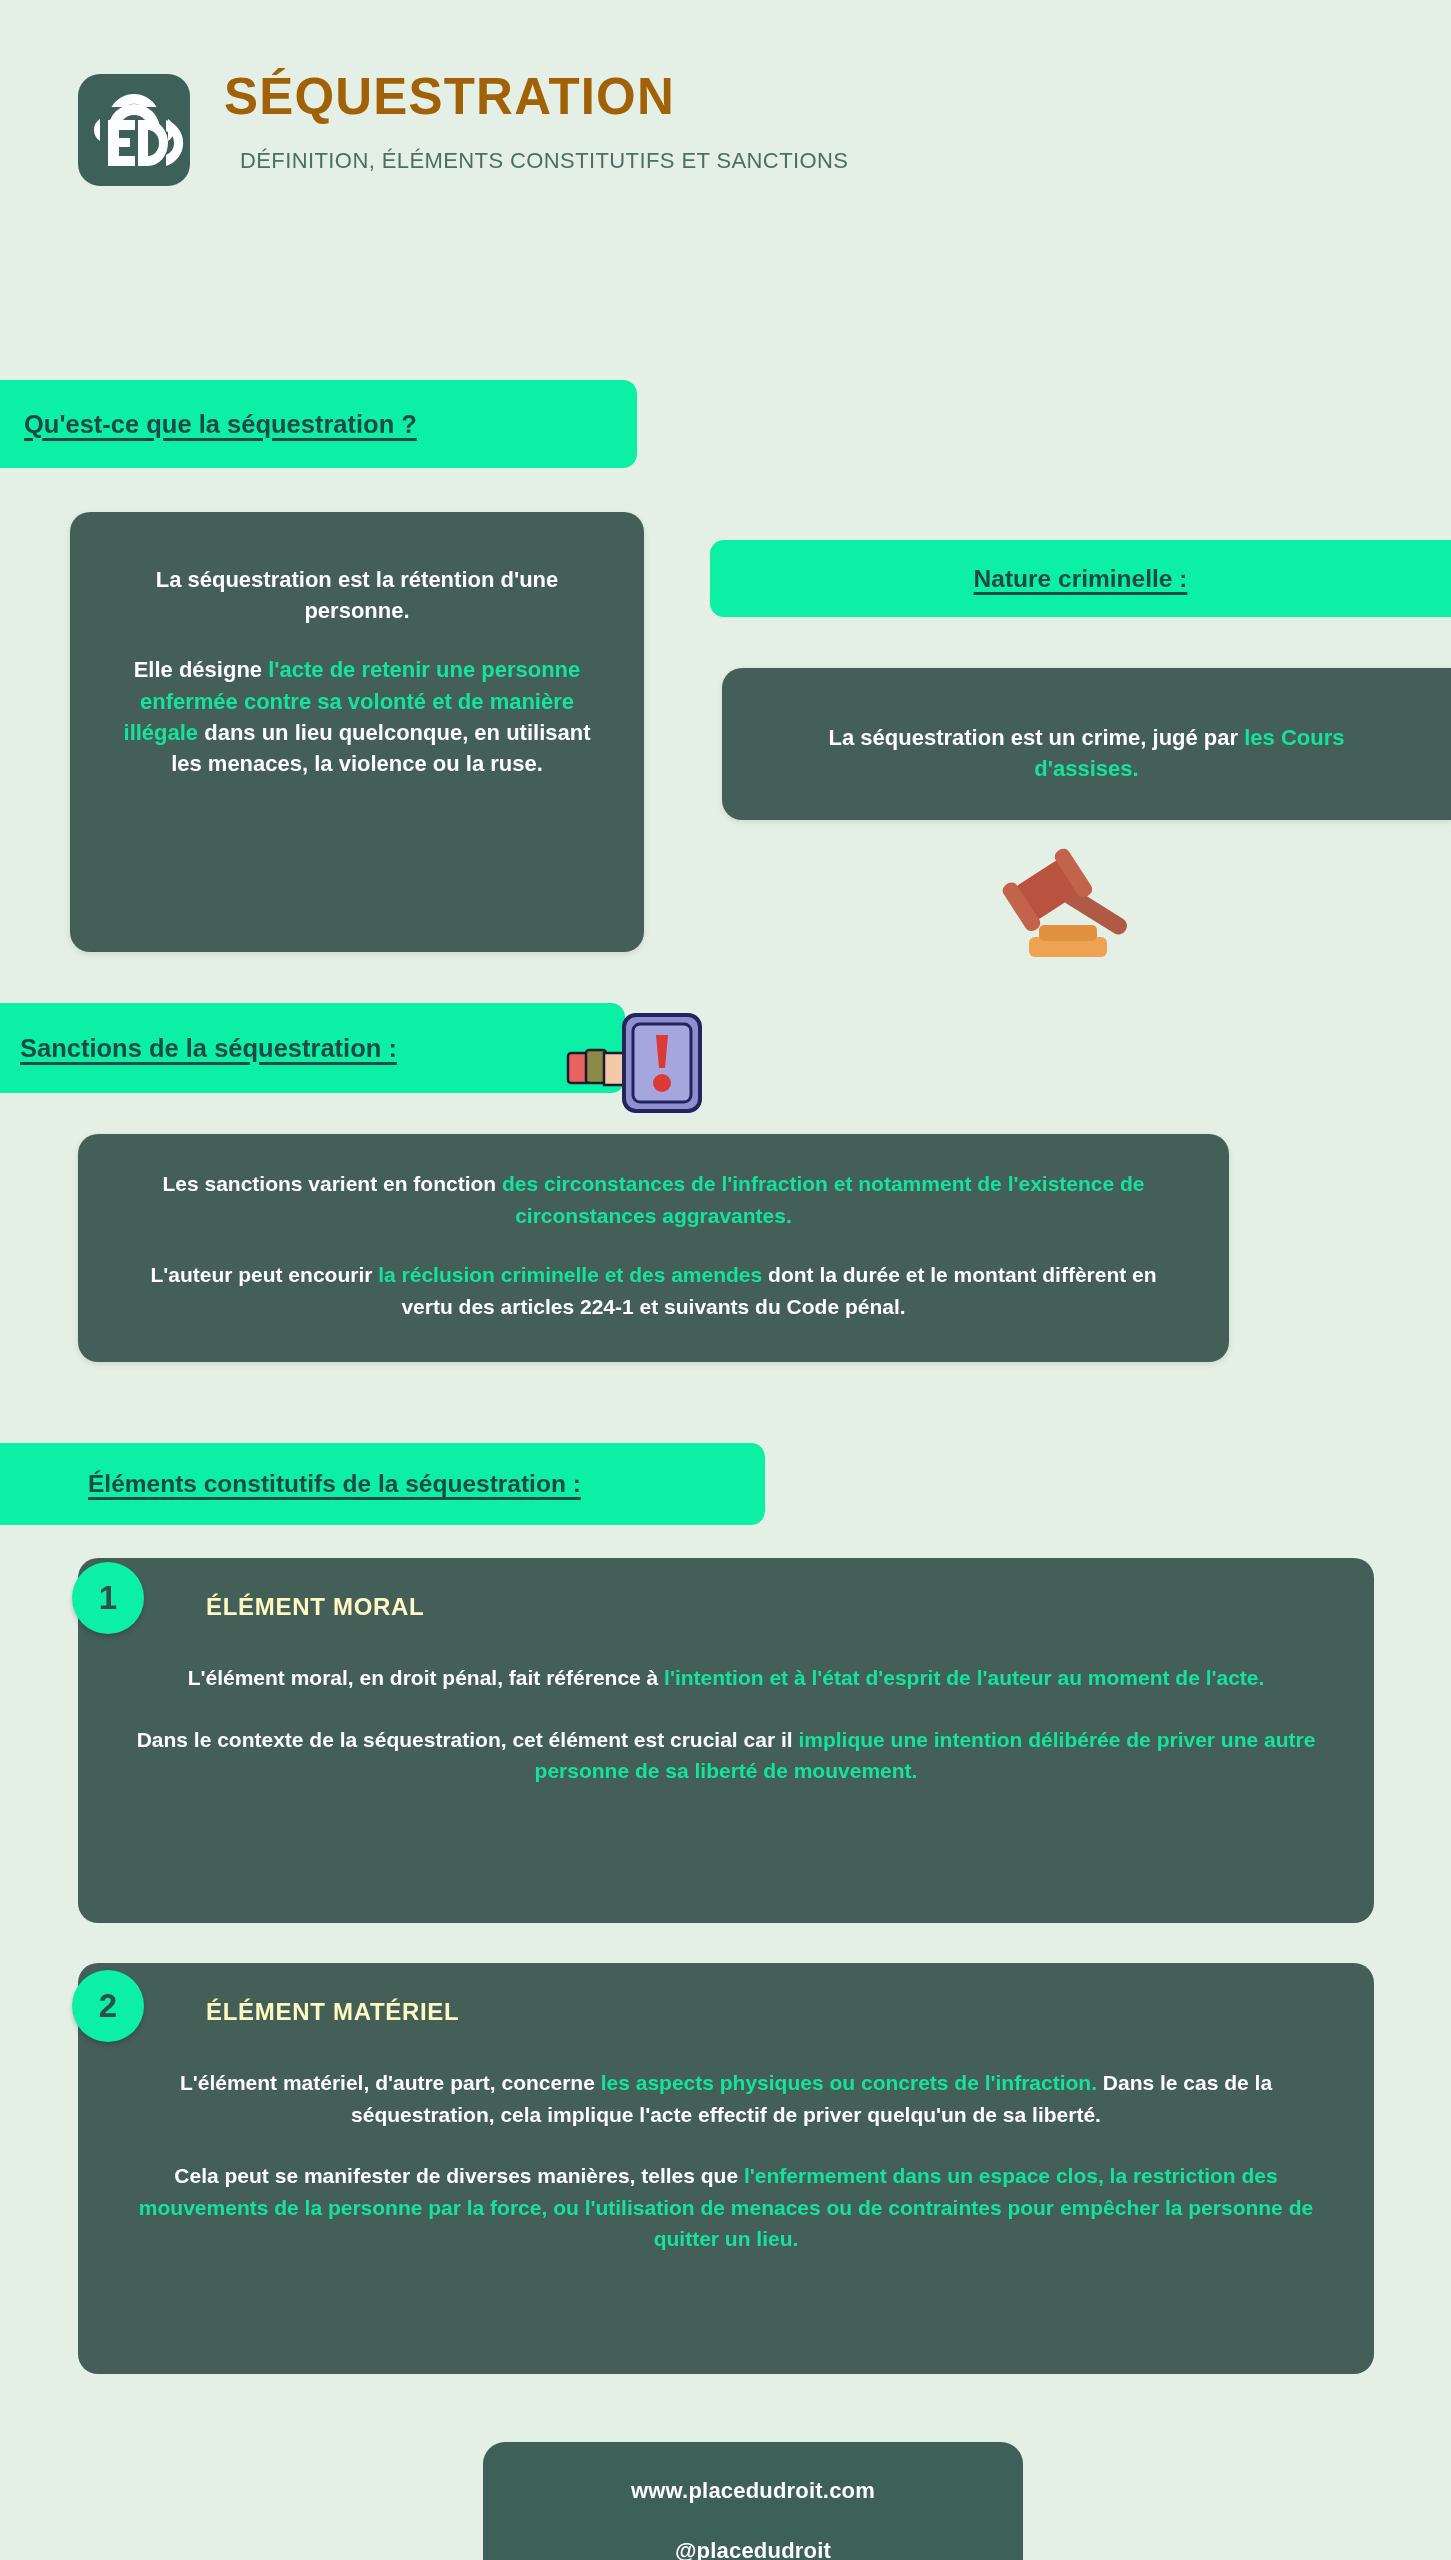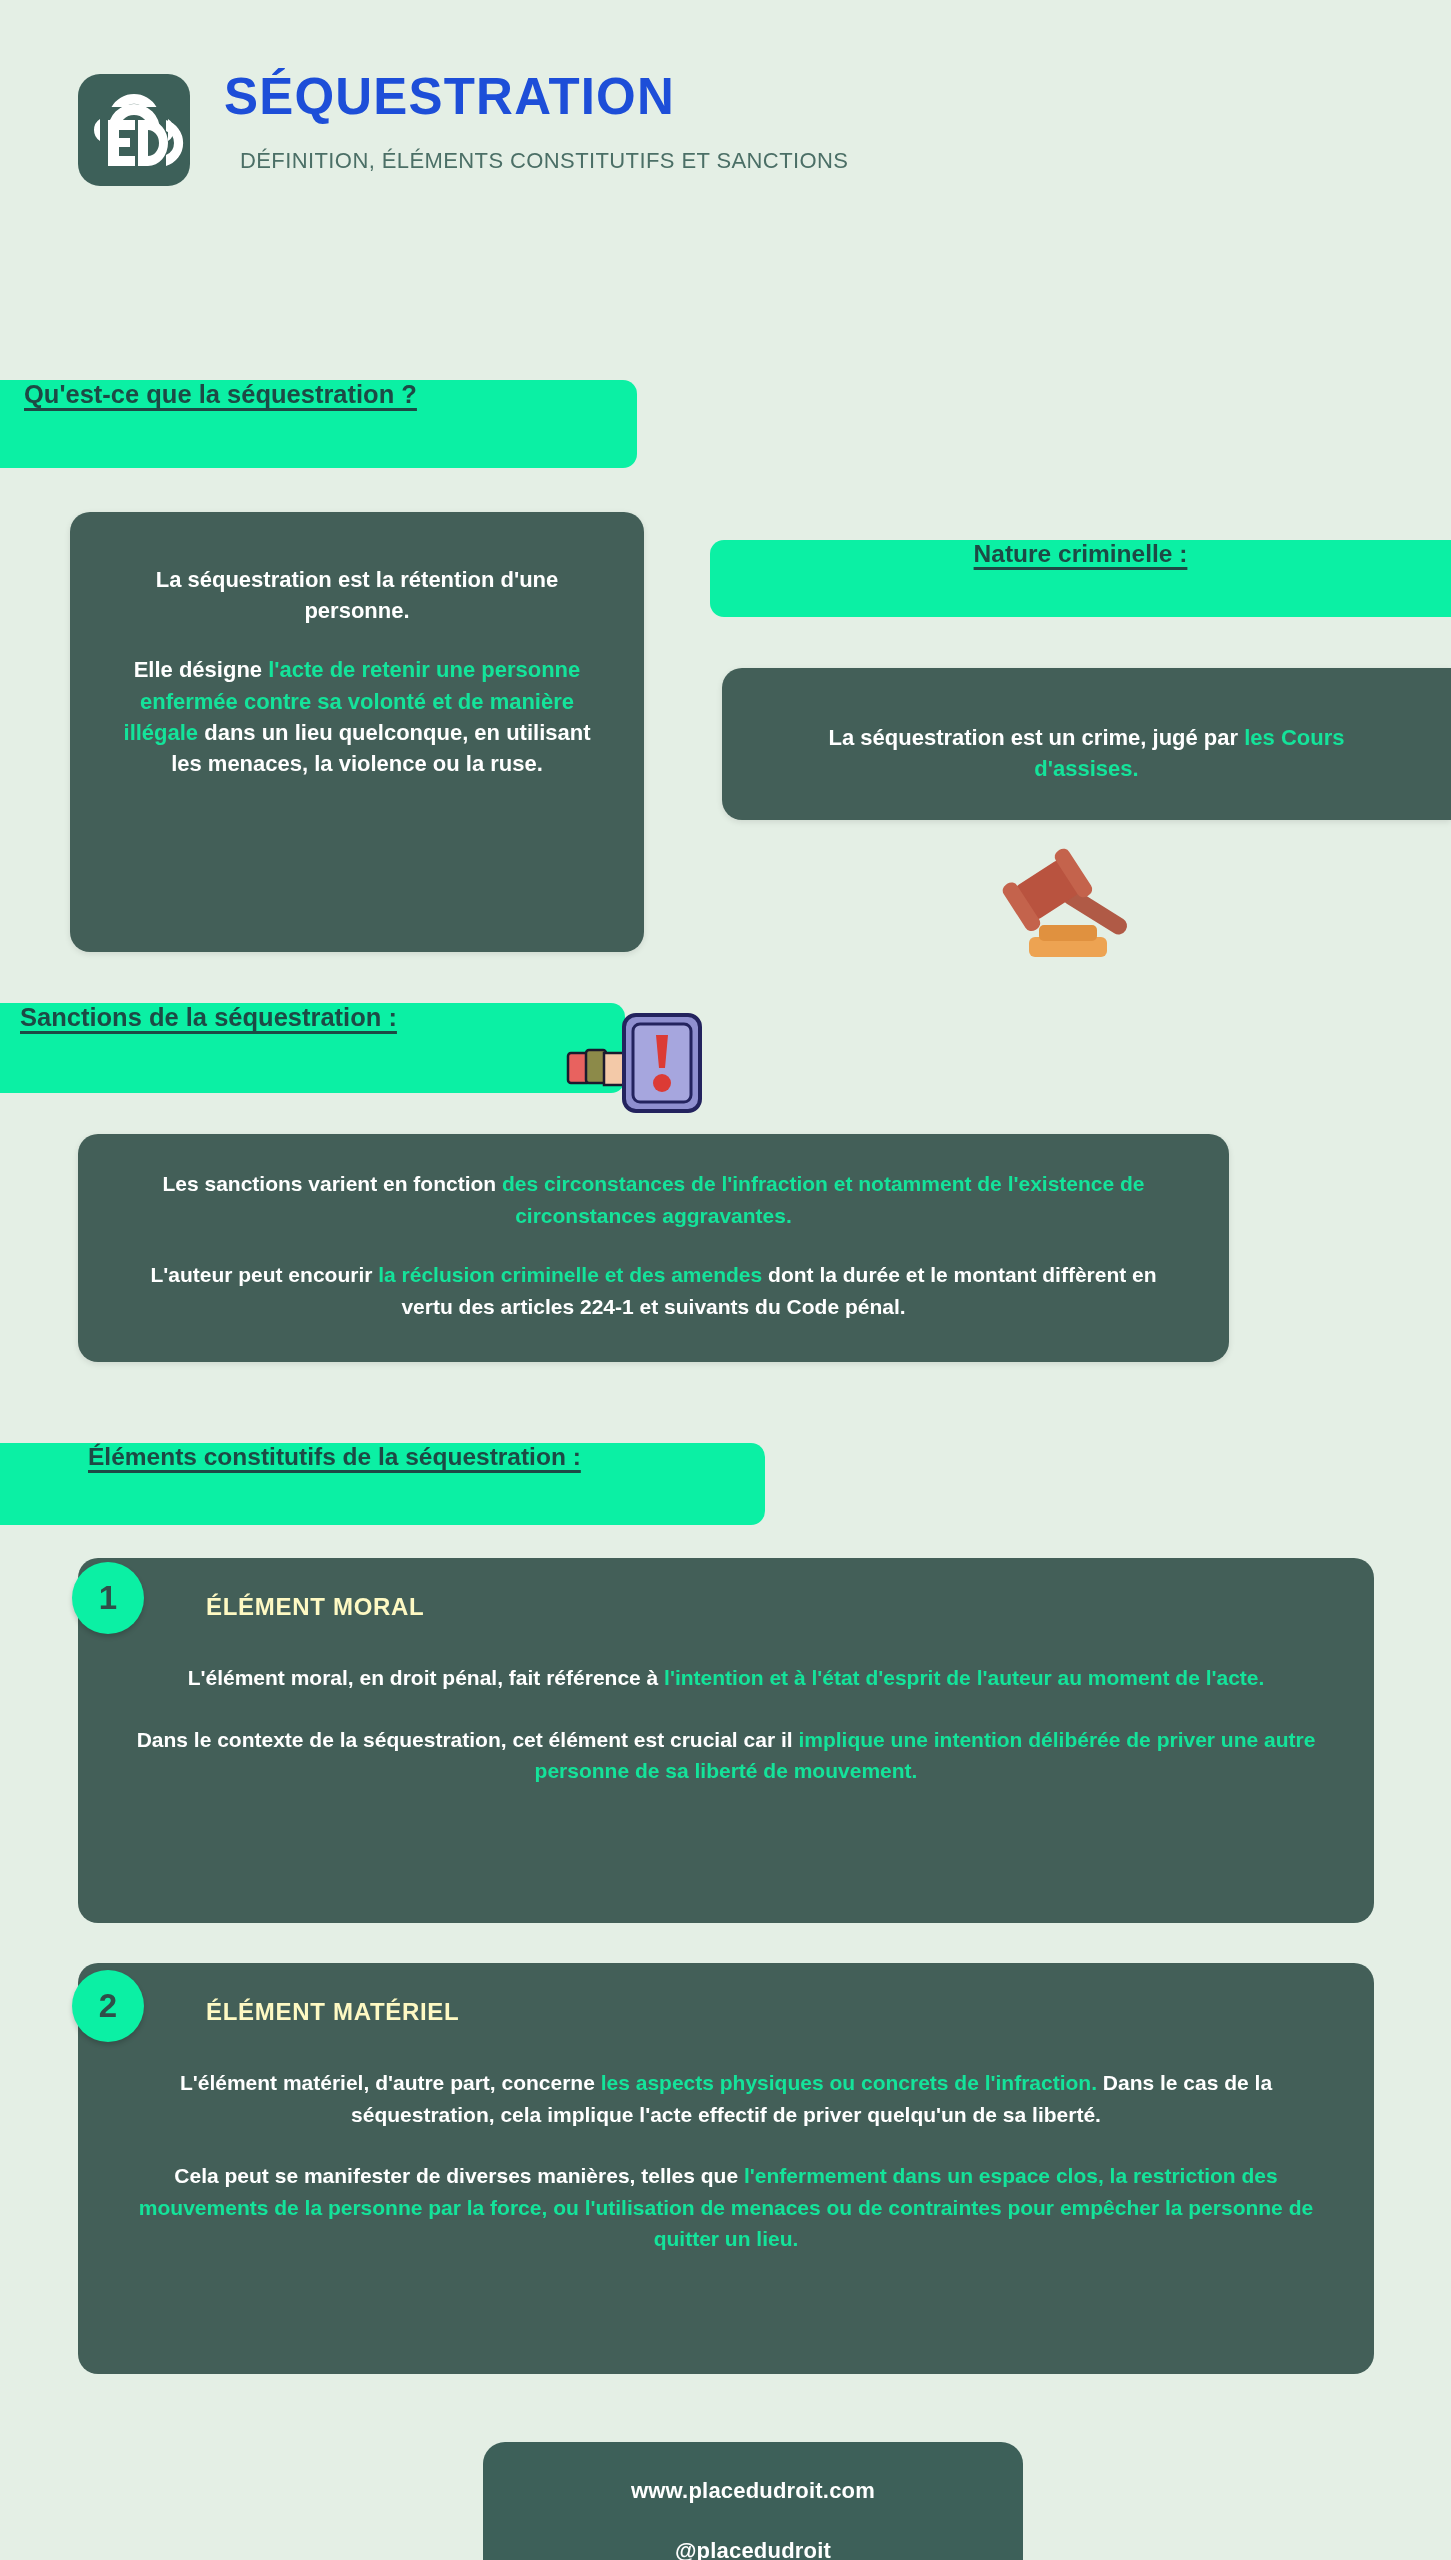--- a/index.html
+++ b/index.html
@@ -33,40 +33,41 @@
     flex:0 0 auto;
     position:relative;
     overflow:hidden;
   }
   .logo-tile svg{display:block;width:112px;height:112px;}
   .header-text{display:flex;flex-direction:column;justify-content:center;}
   .title{
     font-size:51px;
     font-weight:700;
     letter-spacing:1.2px;
-    color:#1d4ed8;
+    color:#a16207;
     line-height:1.04;
     margin:0 0 10px 0;
   }
   .subtitle{
     font-size:22px;
     font-weight:400;
     letter-spacing:.4px;
     color:#4b6f66;
     line-height:1.1;
     margin:16px;
     white-space:nowrap;
   }
 
   
   .banner{
     background:#0bf0a4;
     color:#1d4a45;
     font-weight:700;
     display:flex;
+    align-items:center;
     position:relative;
   }
   .banner span.btext{
     text-decoration:underline;
     text-underline-offset:5px;
     text-decoration-thickness:2.5px;
   }
   .banner-q{
     position:absolute;left:0;top:380px;
     width:637px;height:88px;

